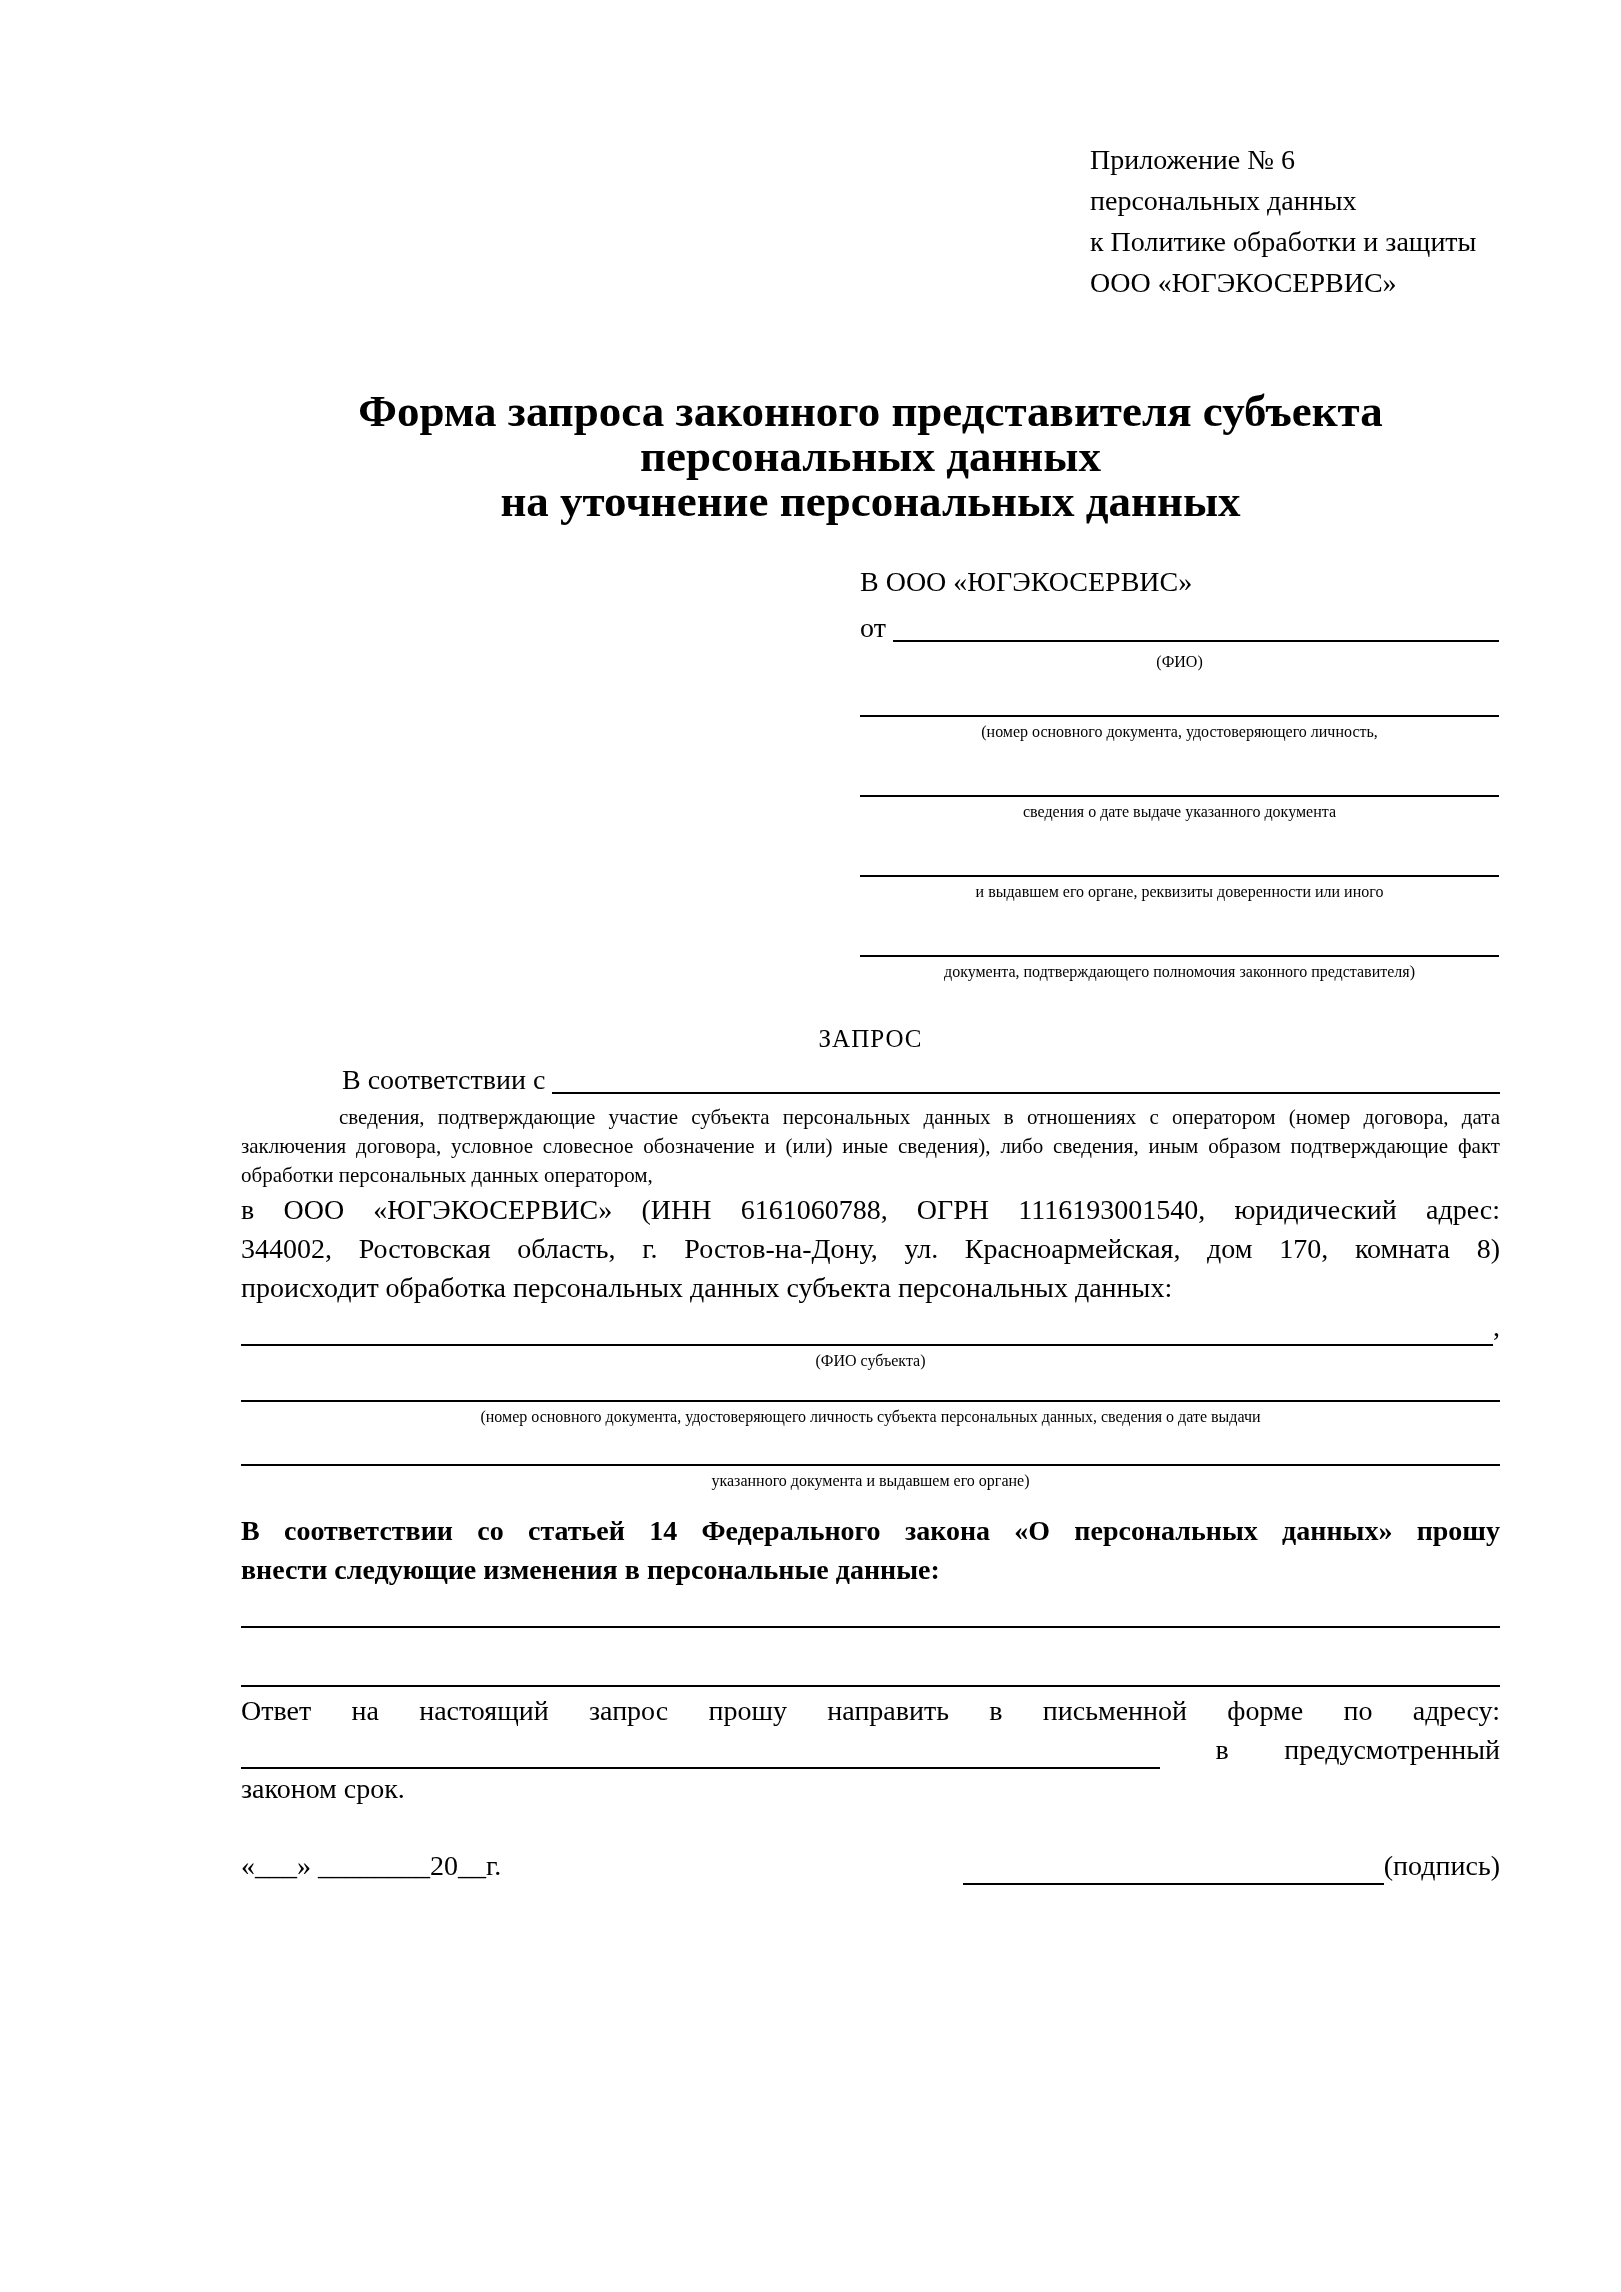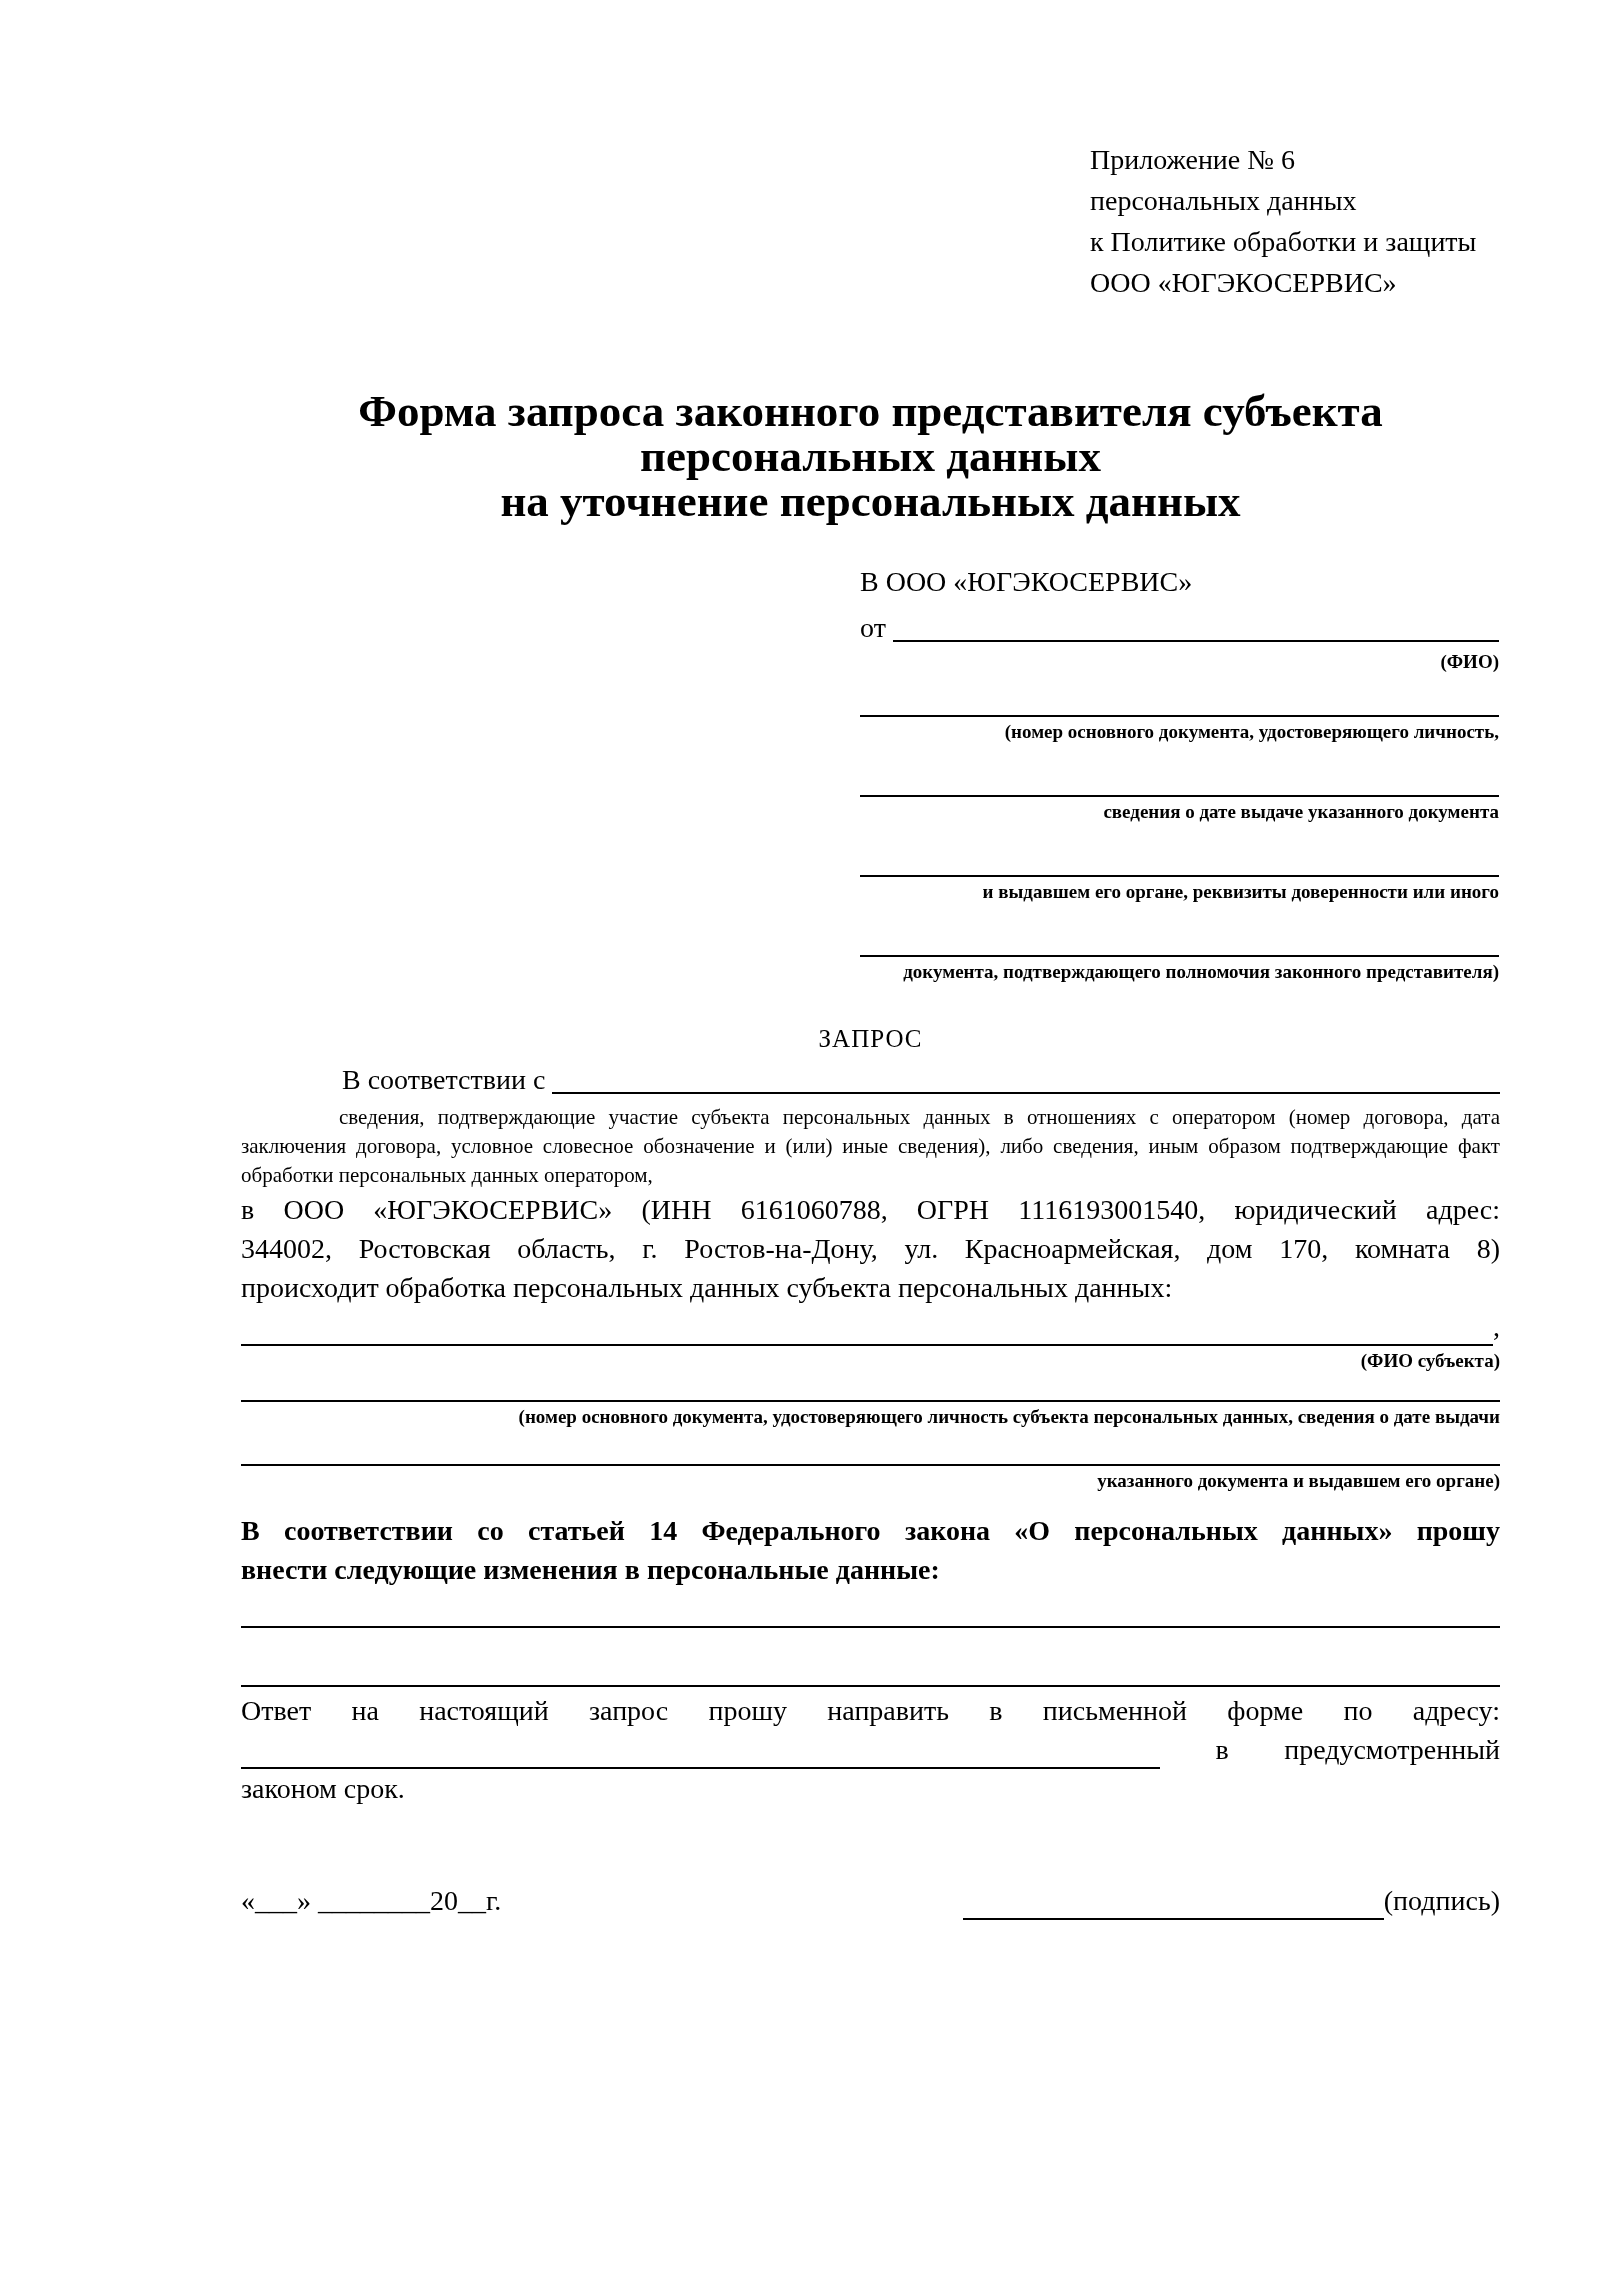--- a/index.html
+++ b/index.html
@@ -17,21 +17,21 @@
 
   
   .doc-title{margin-top:86px;text-align:center;font-weight:bold;font-size:45px;line-height:45px;}
 
   
   .addressee{margin-top:37px;margin-left:619px;width:639px;}
   .addr-to{line-height:41px;}
   .from-row{display:flex;margin-top:5.9px;}
   .from-row .lbl{white-space:pre;}
   .fill-line{flex:1 1 auto;border-bottom:2.9px solid #000;margin-bottom:4.9px;}
-  .cap{font-size:19px;line-height:29px;text-align:right;font-weight:bold;}
+  .cap{font-size:16px;line-height:29px;text-align:center;}
   .blank-row{border-bottom:2.9px solid #000;}
   .addr-b1{height:39px;}
   .addr-b2{height:49px;}
 
   
   .zapros{margin-top:33px;text-align:center;font-size:25px;letter-spacing:1px;}
   .accordance{display:flex;margin-top:2px;padding-left:101px;}
   .accordance .lbl{white-space:pre;}
   .footnote{font-size:21px;line-height:29px;text-align:justify;margin-top:3.9px;}
   .jfull{text-align:justify;-moz-text-align-last:justify;text-align-last:justify;}
@@ -46,21 +46,21 @@
 
   .gap-line-1{height:37px;}
   .gap-line-2{height:57px;}
 
   .answer-l1{margin-top:3.9px;}
   .answer-l2{display:flex;align-items:flex-end;justify-content:space-between;height:39px;}
   .answer-l2 .addr-blank{width:73%;border-bottom:2.9px solid #000;height:29px;}
   .answer-l2 .w{line-height:39px;}
 
   
-  .footer-row{display:flex;justify-content:space-between;align-items:flex-end;margin-top:73px;}
+  .footer-row{display:flex;justify-content:space-between;align-items:flex-end;margin-top:38px;}
   .sig-group{display:flex;align-items:flex-end;}
   .sig-line{width:421px;border-bottom:2.9px solid #000;height:29px;}
 </style>
 </head>
 <body>
 
 <div class="page">
   <div class="content">
 
     <div class="appendix">

